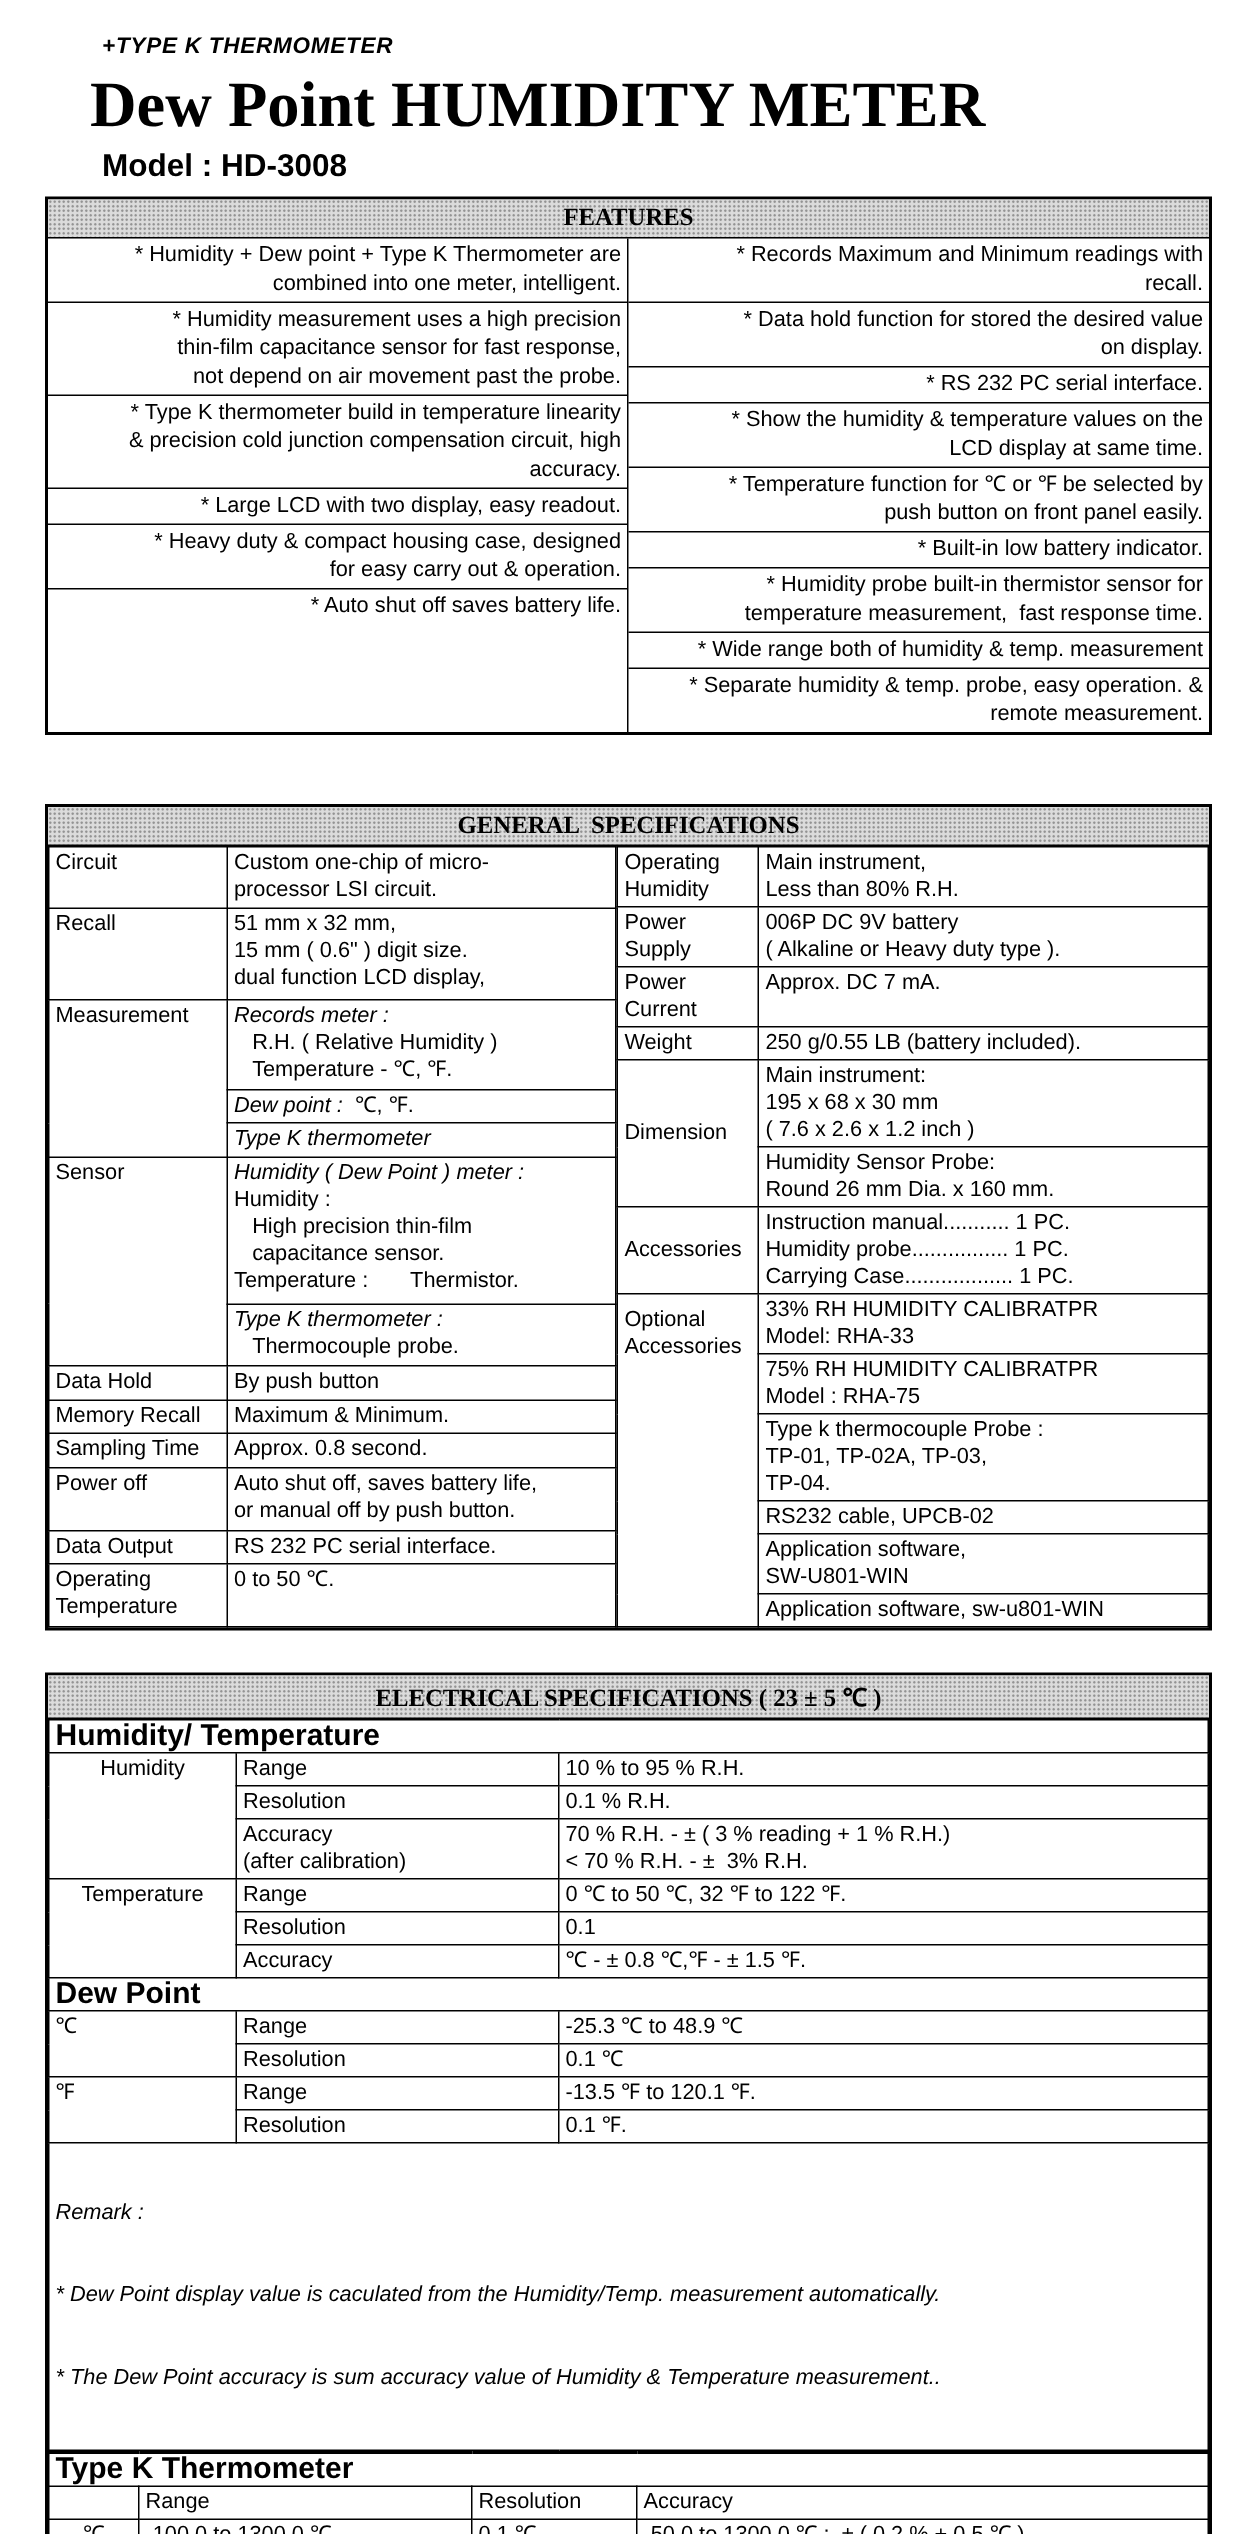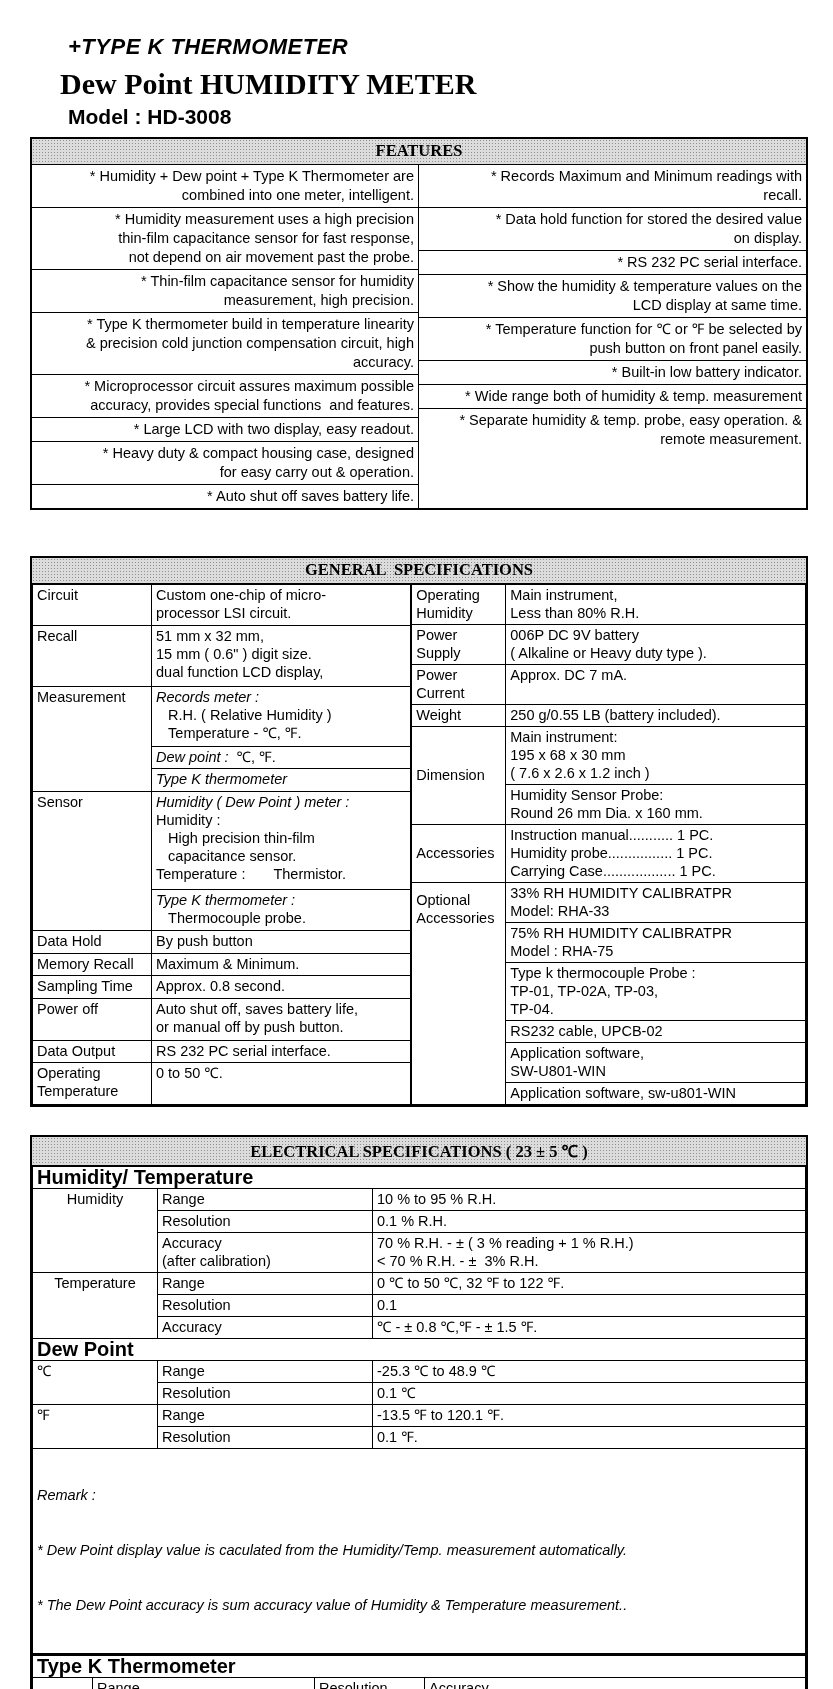--- a/index.html
+++ b/index.html
@@ -5,26 +5,26 @@
   html,body { margin:0; padding:0; background:#fff; }
   .page {
     width:833px; min-height:1689px; box-sizing:border-box;
     padding:14px 25px 10px 30px;
     font-family:"Liberation Sans", sans-serif;
     font-size:14.5px; color:#000; background:#fff;
   }
   
   .titles { margin-left:38px; }
   .super-title {
-    font-size:22px; font-weight:bold; font-style:italic;
-    letter-spacing:0.5px; margin-top:20px;
+    font-size:15px; font-weight:bold; font-style:italic;
+    letter-spacing:0.5px; margin-top:8px;
   }
   .main-title {
     font-family:"Liberation Serif", serif;
-    font-size:30px; font-weight:bold; margin:7px 0 4px -8px;
+    font-size:43px; font-weight:bold; margin:7px 0 4px -8px;
   }
   .model-line { font-size:21px; font-weight:bold; margin-bottom:8px; }
 
   
   .outer { border:2px solid #000; }
   .pat {
     background-color:#dcdcdc;
     background-image:radial-gradient(#8f8f8f 0.7px, rgba(0,0,0,0) 0.9px);
     background-size:3px 3px;
   }
@@ -91,43 +91,41 @@
 
   <div class="outer">
     <div class="section-title pat">FEATURES</div>
     <div class="feat-cols">
       <div class="feat-col feat-col-left">
         <div class="feat-item">* Humidity + Dew point + Type K Thermometer are
   combined into one meter, intelligent.</div>
         <div class="feat-item">* Humidity measurement uses a high precision
   thin-film capacitance sensor for fast response,
   not depend on air movement past the probe.</div>
-        <div class="feat-item">* Thin-film capacitance sensor for humidity
-  measurement, high precision.</div>
         <div class="feat-item">* Type K thermometer build in temperature linearity
   &amp; precision cold junction compensation circuit, high
    accuracy.</div>
-        <div class="feat-item">* Microprocessor circuit assures maximum possible
-  accuracy, provides special functions  and features.</div>
         <div class="feat-item">* Large LCD with two display, easy readout.</div>
         <div class="feat-item">* Heavy duty &amp; compact housing case, designed
   for easy carry out &amp; operation.</div>
         <div class="feat-item">* Auto shut off saves battery life.</div>
       </div>
       <div class="feat-col">
         <div class="feat-item">* Records Maximum and Minimum readings with
   recall.</div>
         <div class="feat-item">* Data hold function for stored the desired value
   on display.</div>
         <div class="feat-item">* RS 232 PC serial interface.</div>
         <div class="feat-item">* Show the humidity &amp; temperature values on the
   LCD display at same time.</div>
         <div class="feat-item">* Temperature function for ℃ or ℉ be selected by
   push button on front panel easily.</div>
         <div class="feat-item">* Built-in low battery indicator.</div>
+        <div class="feat-item">* Humidity probe built-in thermistor sensor for
+  temperature measurement,  fast response time.</div>
         <div class="feat-item">* Wide range both of humidity &amp; temp. measurement</div>
         <div class="feat-item">* Separate humidity &amp; temp. probe, easy operation. &amp;
   remote measurement.</div>
       </div>
     </div>
   </div>
 
   <div class="outer gap-lg">
     <div class="section-title pat">GENERAL  SPECIFICATIONS</div>
     <div class="gen-cols">

